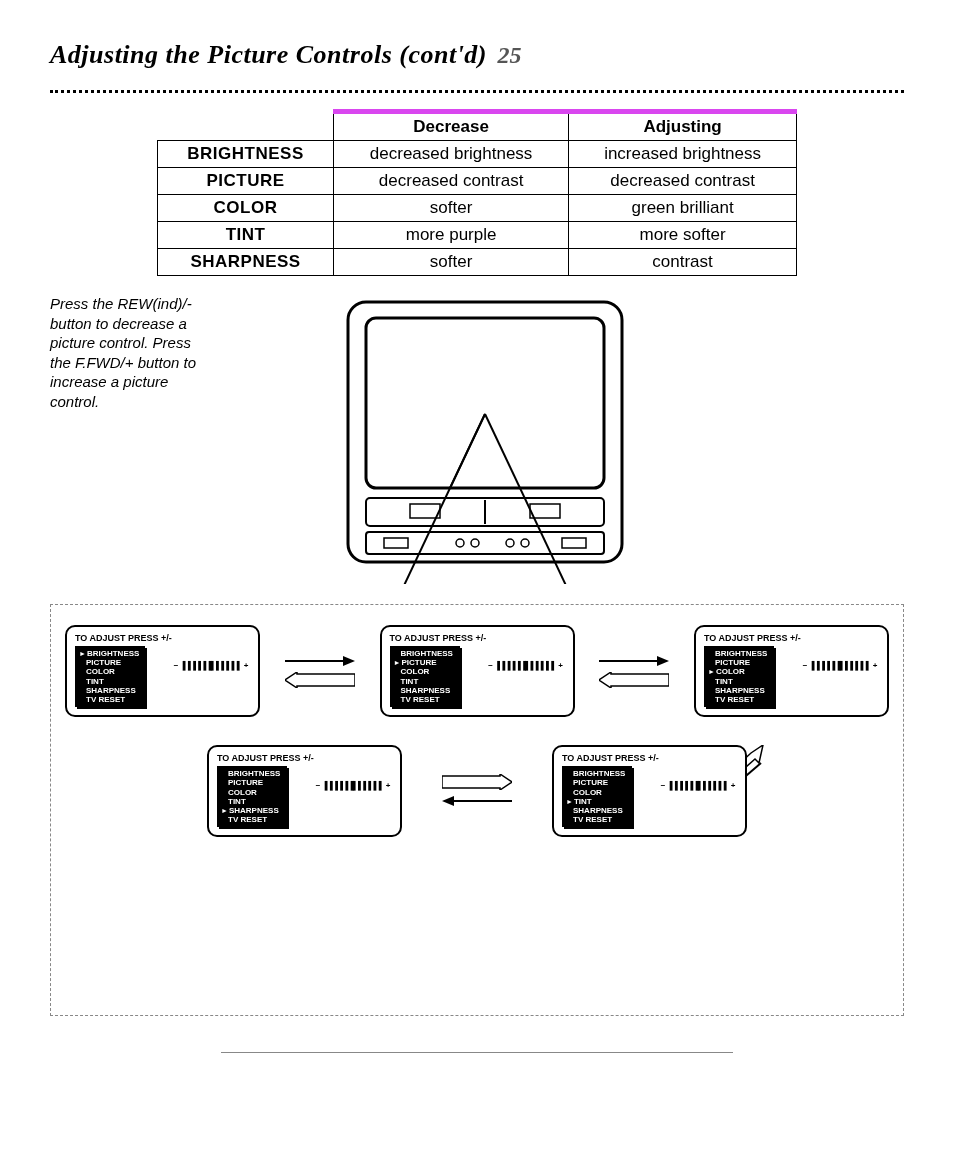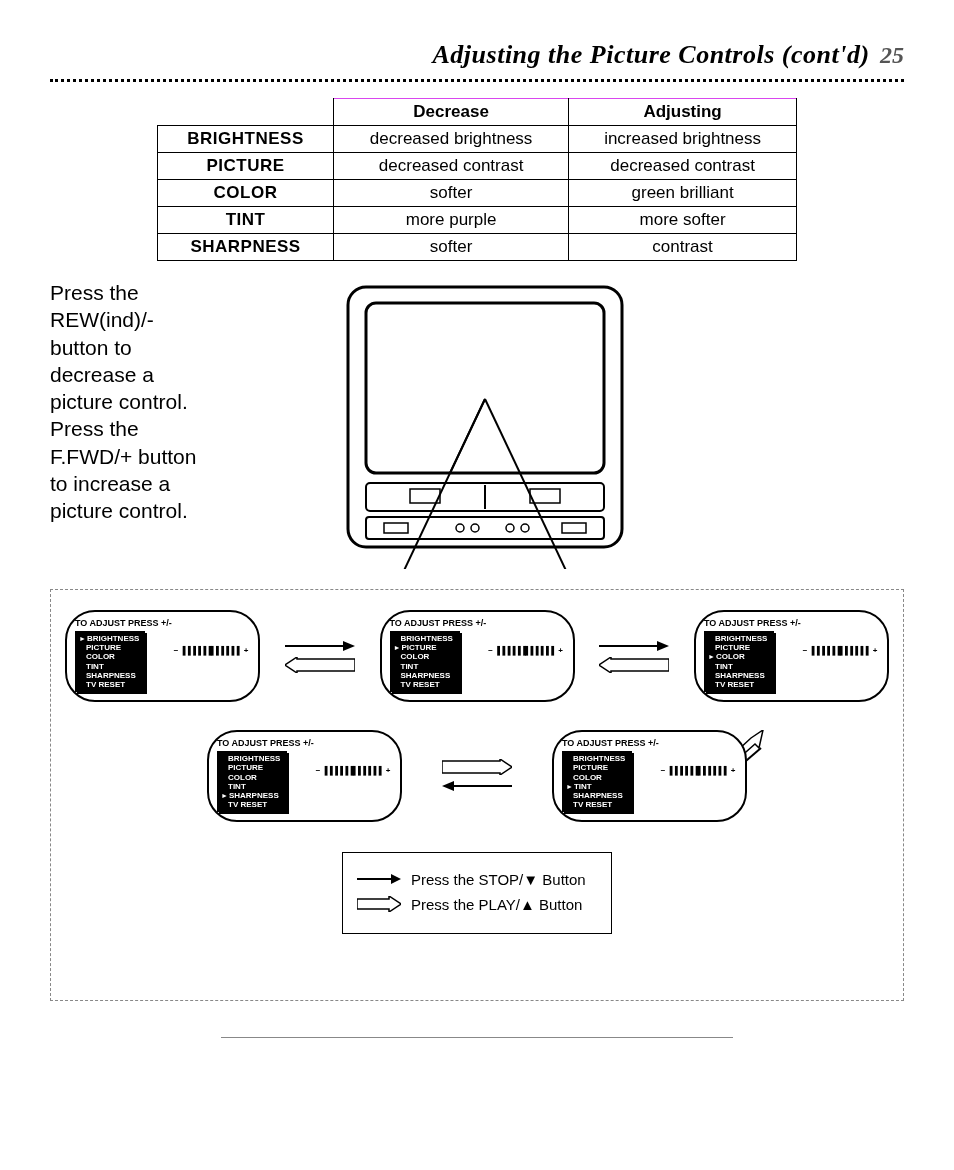--- a/index.html
+++ b/index.html
@@ -4,22 +4,21 @@
 <style>
   body {
     margin: 0;
     padding: 40px 50px;
     font-family: "Helvetica Neue", Arial, sans-serif;
     color: #000;
     width: 854px;
     background: #fff;
   }
   .title-row {
-    text-align: right;
-    margin-bottom: 9px;
+    margin-bottom: 20px;
   }
   .title {
     font-family: Georgia, "Times New Roman", serif;
     font-style: italic;
     font-weight: bold;
     font-size: 26px;
     letter-spacing: 0.5px;
   }
   .page-num {
     font-family: Georgia, serif;
@@ -45,32 +44,33 @@
     padding: 3px 10px;
     font-size: 17px;
     text-align: center;
   }
   table.controls th.rowhdr {
     font-weight: bold;
     letter-spacing: 0.5px;
   }
   table.controls thead th {
     font-weight: bold;
-    border-top: 1px solid #d946ef;
+    border-top: 5px solid #d946ef;
   }
   table.controls thead th:first-child {
     border-top: none;
     border-left: 1px solid #000;
   }
   
   .side-note {
     position: absolute;
     width: 160px;
-    font-size: 21px;
+    font-size: 15px;
     line-height: 1.3;
+    font-style: italic;
   }
   .mid-area {
     position: relative;
     height: 300px;
     margin-bottom: 10px;
   }
   
   .tv-wrap {
     position: absolute;
     left: 290px;
@@ -91,21 +91,21 @@
     align-items: center;
     margin-bottom: 28px;
   }
   .osd-row.center {
     justify-content: center;
     gap: 40px;
   }
   .osd {
     width: 175px;
     border: 2px solid #000;
-    border-radius: 30px;
+    border-radius: 10px;
     padding: 6px 8px 8px 8px;
     background: #fff;
     position: relative;
   }
   .osd .osd-title {
     font-size: 9px;
     font-weight: bold;
     margin-bottom: 3px;
   }
   .osd .menu {
@@ -367,35 +367,16 @@
         <div>PICTURE</div>
         <div>COLOR</div>
         <div class="sel">TINT</div>
         <div>SHARPNESS</div>
         <div>TV RESET</div>
       </div>
       <div class="bar">▐▐▐▐▐▐▌▌▌▌▌▌</div>
     </div>
   </div>
 
-  <div class="legend">
-    <div class="row">
-      <span>
-        <svg width="44" height="14">
-            <line x1="0" y1="7" x2="34" y2="7" stroke="#000" stroke-width="2"></line>
-            <polygon points="34,2 44,7 34,12" fill="#000"></polygon>
-          </svg>
-      </span>
-      <span class="lbl">Press the STOP/▼ Button</span>
-    </div>
-    <div class="row">
-      <span>
-        <svg width="44" height="16">
-            <polygon points="0,3 32,3 32,0 44,8 32,16 32,13 0,13" fill="#fff" stroke="#000" stroke-width="1.5"></polygon>
-          </svg>
-      </span>
-      <span class="lbl">Press the PLAY/▲ Button</span>
-    </div>
-  </div>
 
 </div>
 
 <hr class="footer-rule">
 
 </body></html>

